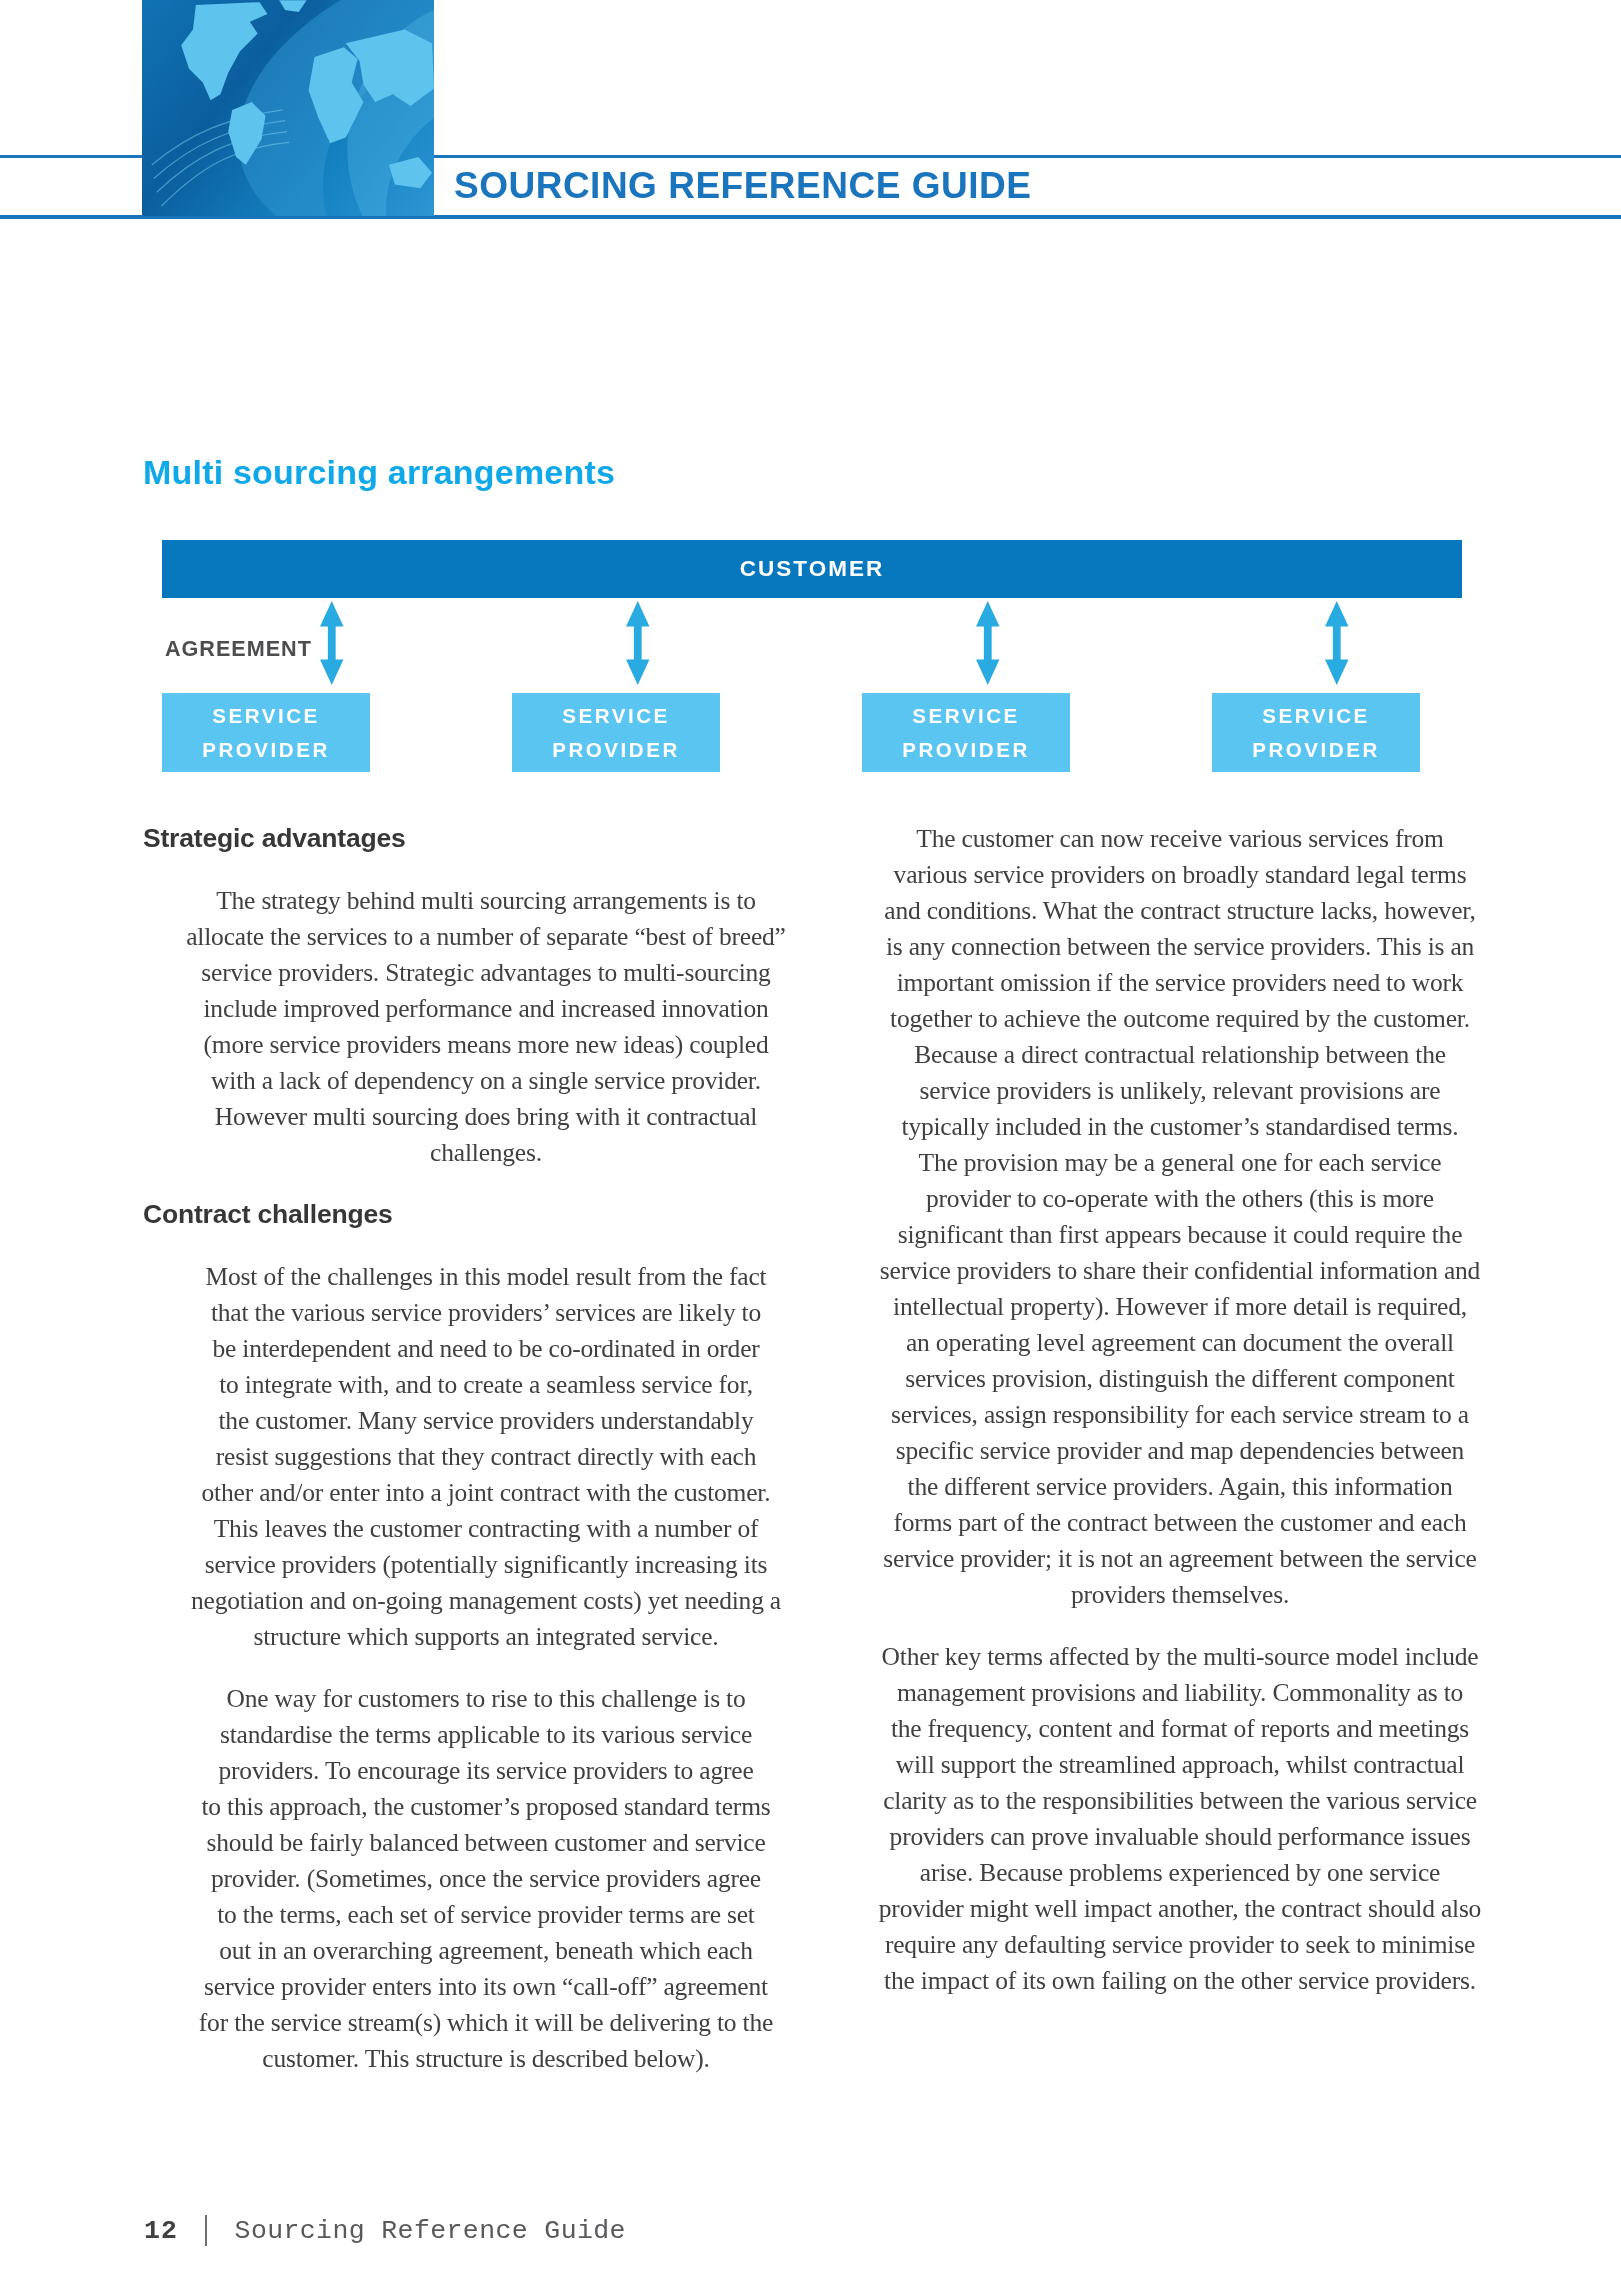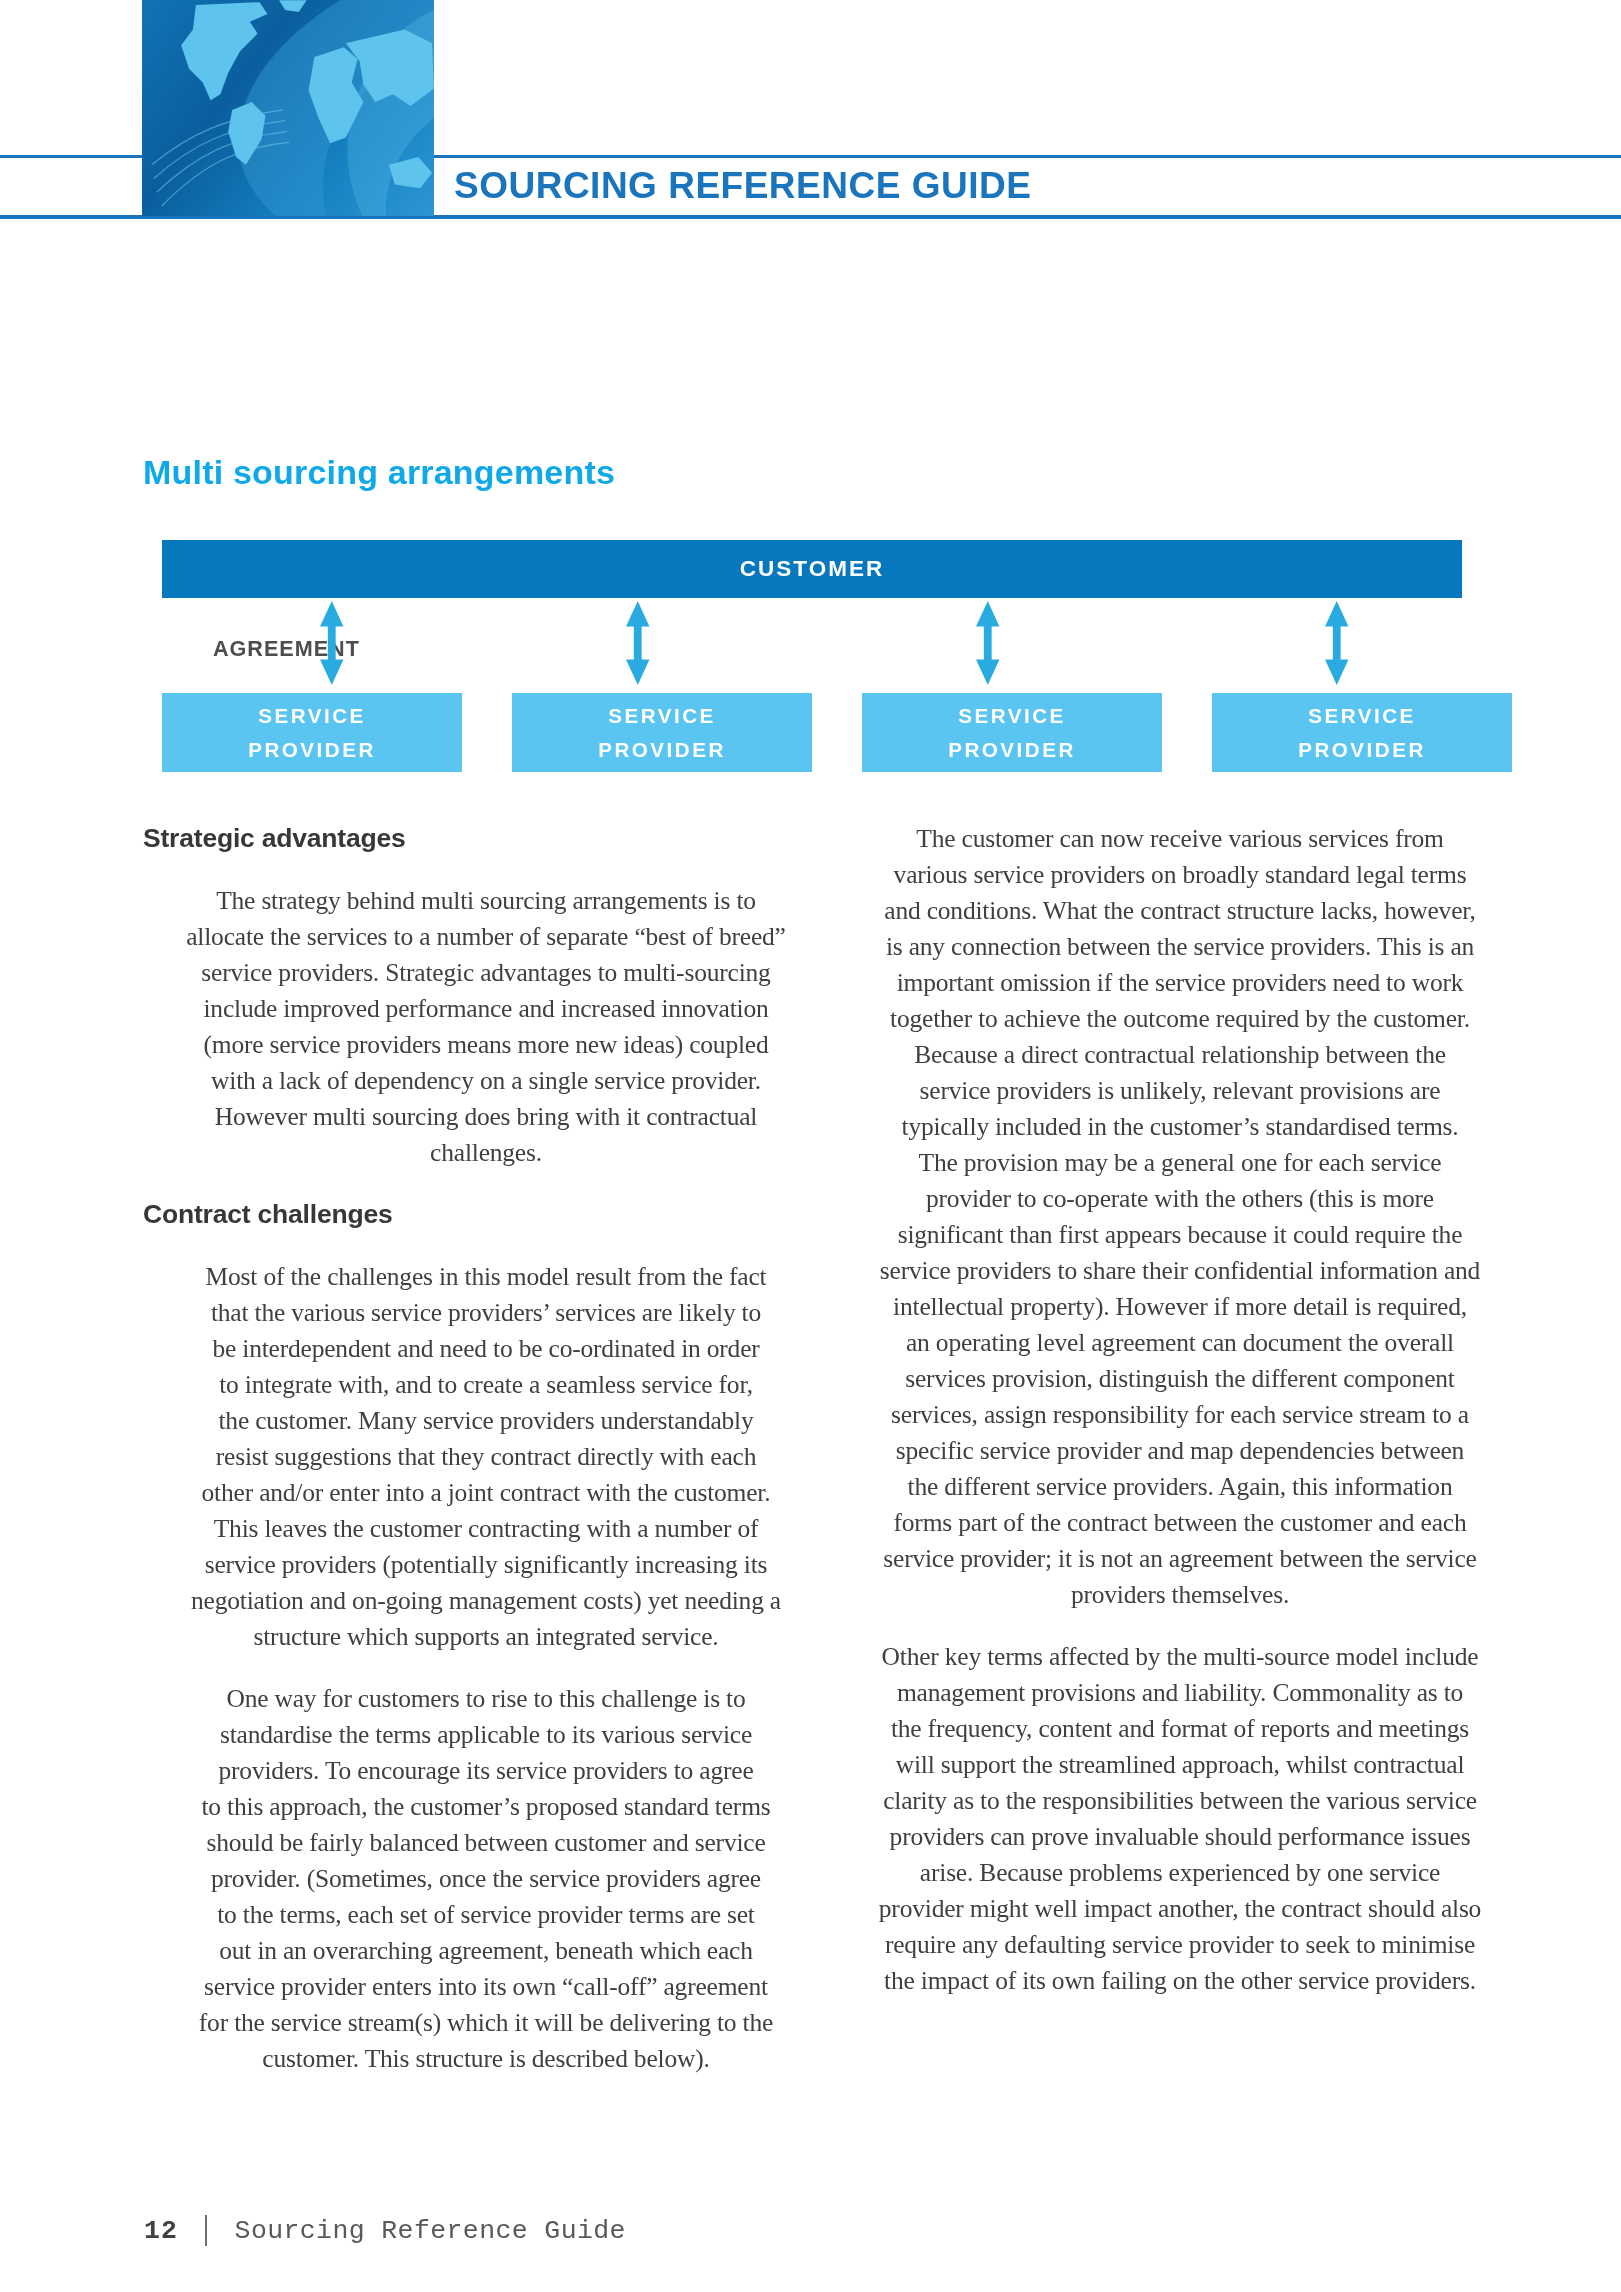--- a/index.html
+++ b/index.html
@@ -33,26 +33,26 @@
     position:absolute;left:0;top:0;width:1300px;height:58px;background:#0778BE;
     display:flex;align-items:center;justify-content:center;
   }
   .customer-bar span{
     font-family:"Liberation Sans", sans-serif;font-weight:bold;color:#ffffff;
     font-size:22.5px;letter-spacing:2px;
   }
   .agreement{
     position:absolute;left:2.9px;top:96px;
     font-family:"Liberation Sans", sans-serif;font-weight:bold;
-    font-size:21.6px;letter-spacing:1px;color:#4D4D4F;white-space:pre;margin-left:48px;
+    font-size:21.6px;letter-spacing:1px;color:#4D4D4F;white-space:pre;
   }
   .arrow{position:absolute;top:61px;width:25.5px;height:84px;}
   .arrow-1{left:157px;} .arrow-2{left:463px;} .arrow-3{left:813px;} .arrow-4{left:1162px;}
   .pbox{
-    position:absolute;top:153px;width:300px;height:79px;background:#5BC5F2;
+    position:absolute;top:153px;width:208px;height:79px;background:#5BC5F2;
     display:flex;align-items:center;justify-content:center;text-align:center;
   }
   .pbox-1{left:0;} .pbox-2{left:350px;} .pbox-3{left:700px;} .pbox-4{left:1050px;}
   .pbox span{
     font-family:"Liberation Sans", sans-serif;font-weight:bold;color:#ffffff;
     font-size:20.6px;line-height:34px;letter-spacing:2.5px;white-space:pre-line;
   }
   
   .col{position:absolute;top:821px;font-size:25.5px;line-height:36px;letter-spacing:-0.2px;}
   .col-left{left:143px;width:686px;}

